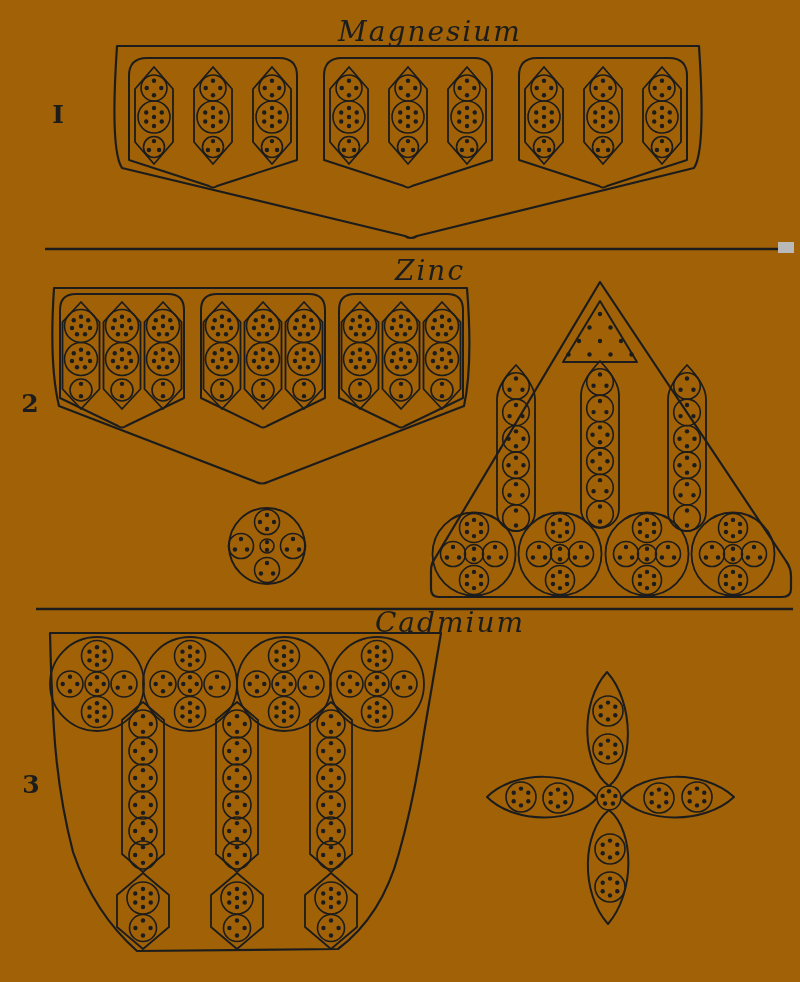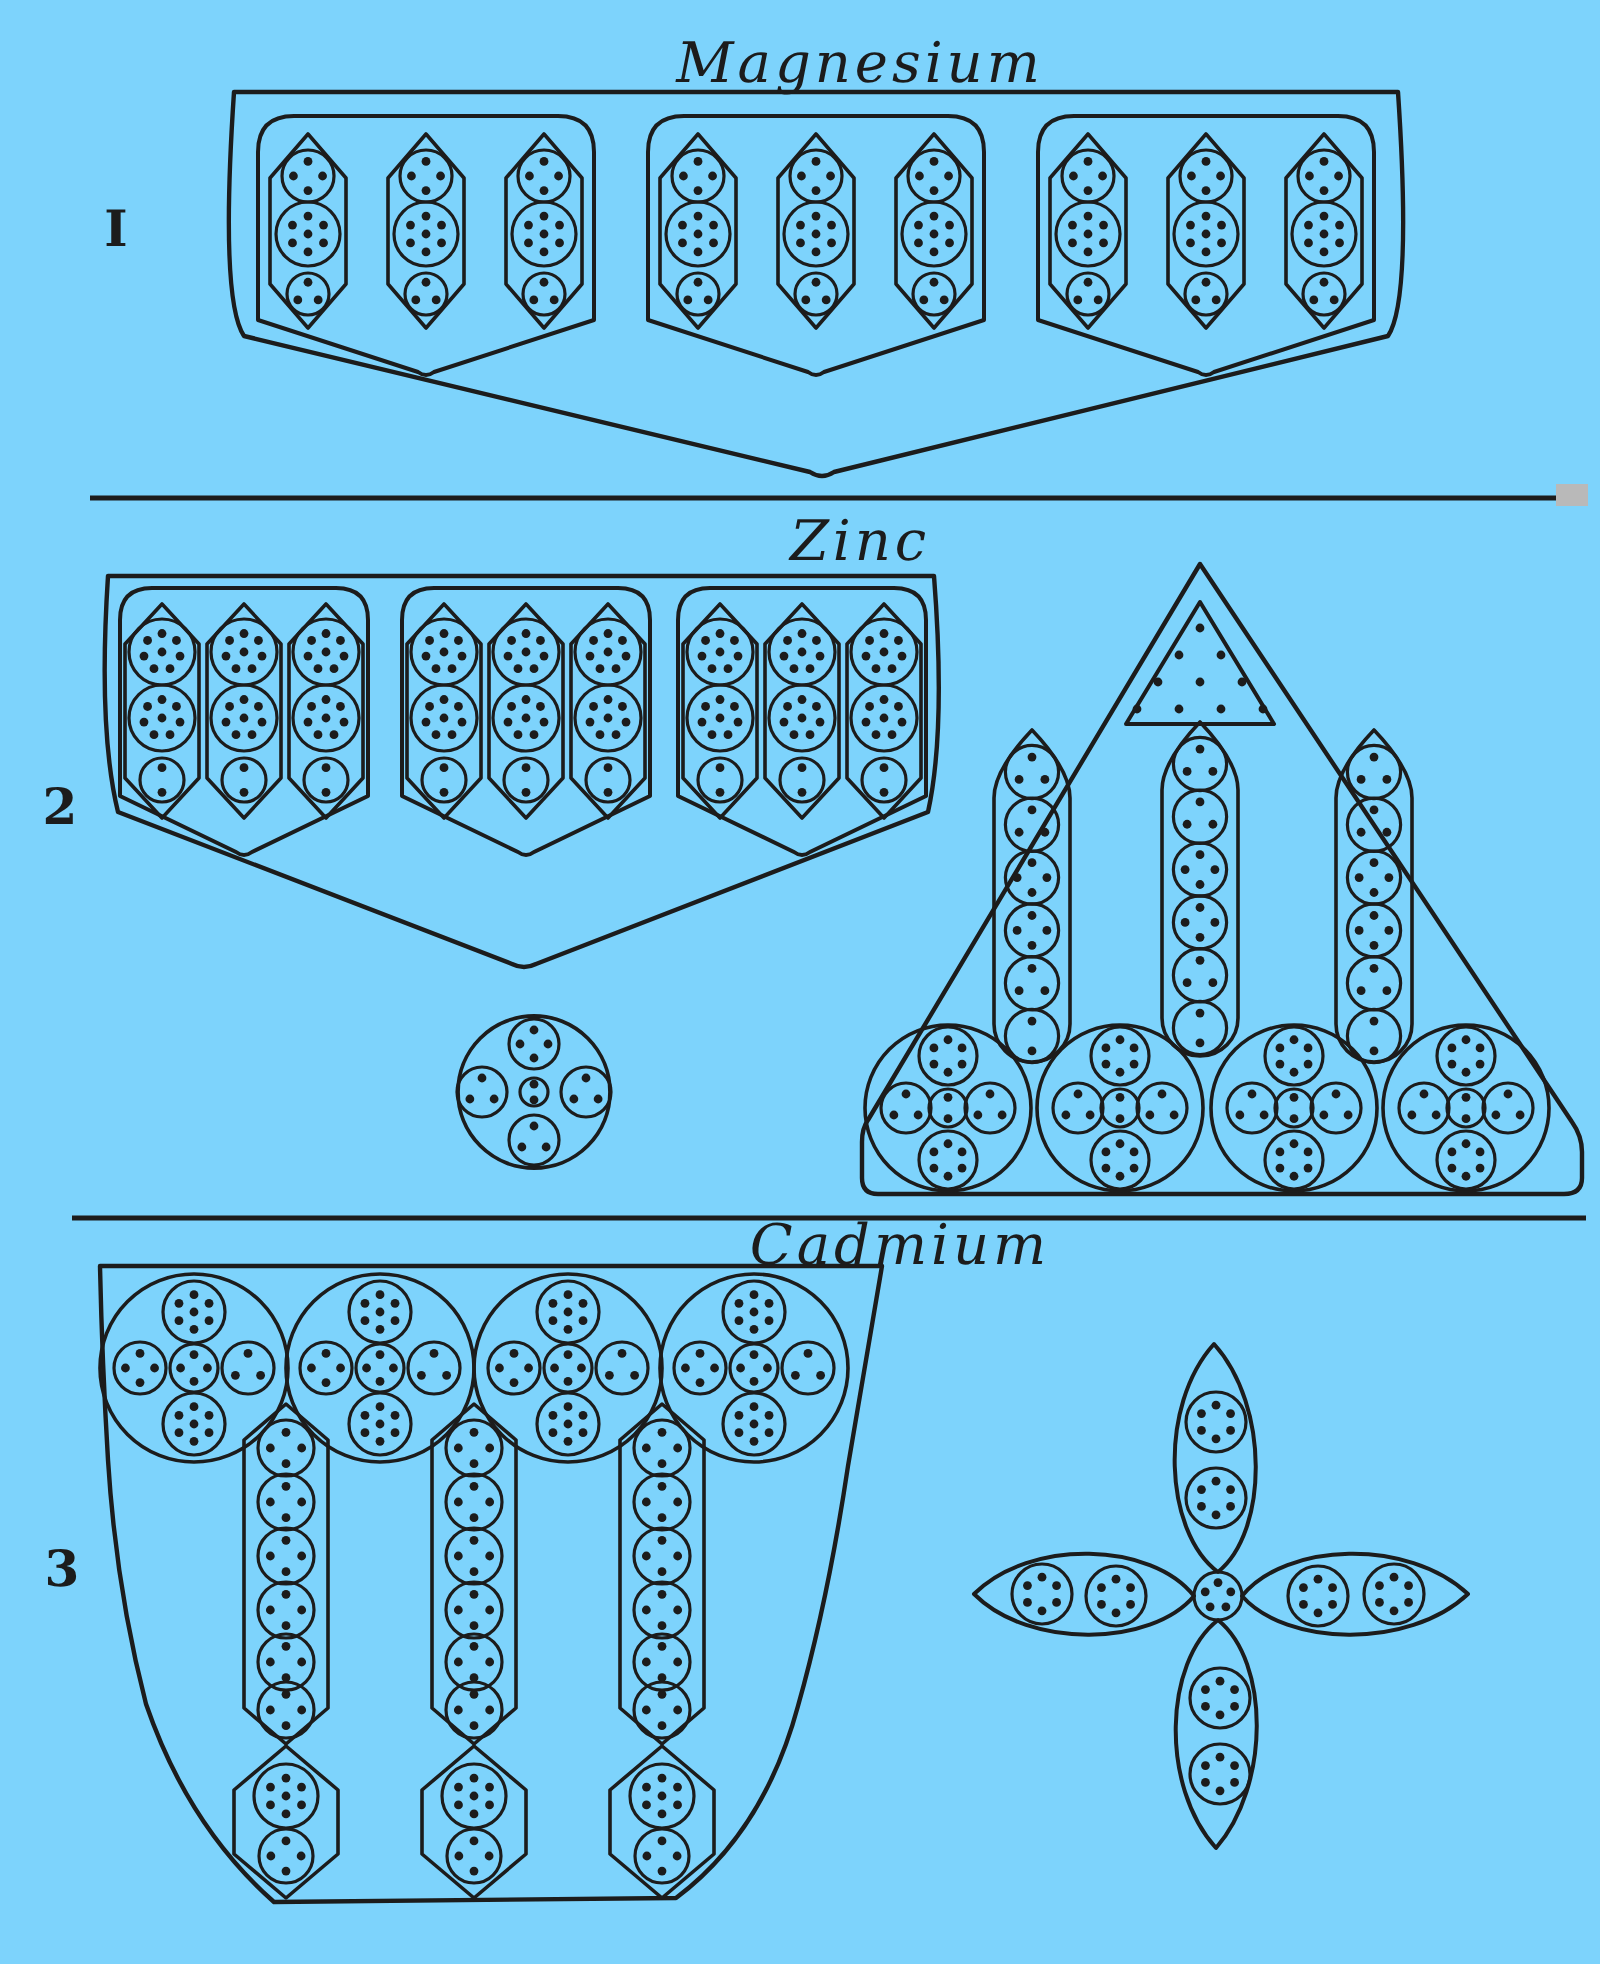--- a/index.html
+++ b/index.html
@@ -1,16 +1,16 @@
 <!DOCTYPE html>
 <html><head>
 <meta charset="utf-8">
 <style>
   html,body{margin:0;padding:0;background:#ffffff;}
-  .page{width:800px;height:982px;background:#7dd3fc;position:relative;overflow:hidden;}
+  .page{width:800px;height:982px;background:#a16207;position:relative;overflow:hidden;}
   svg{display:block;}
   .divider{stroke:#1c1c1c;stroke-width:2.4;}
   .el-label{font-family:"DejaVu Serif",serif;font-style:italic;font-size:28px;fill:#1c1c1c;text-anchor:middle;letter-spacing:2px;}
   .num-label{font-family:"DejaVu Serif",serif;font-weight:bold;font-size:25px;fill:#1c1c1c;text-anchor:middle;}
 </style>
 </head>
 <body>
 
 <div class="page">
   <svg id="fig" width="800" height="982" viewBox="0 0 800 982">

